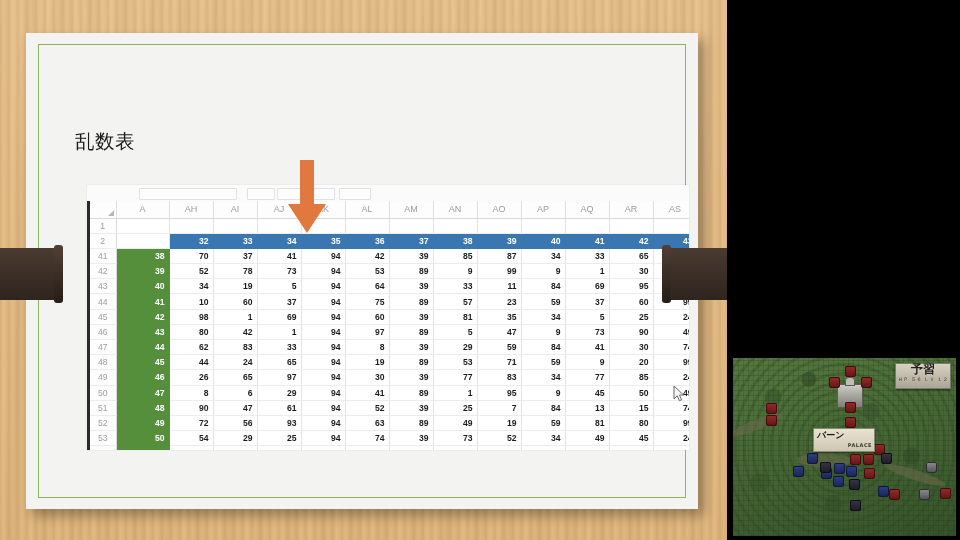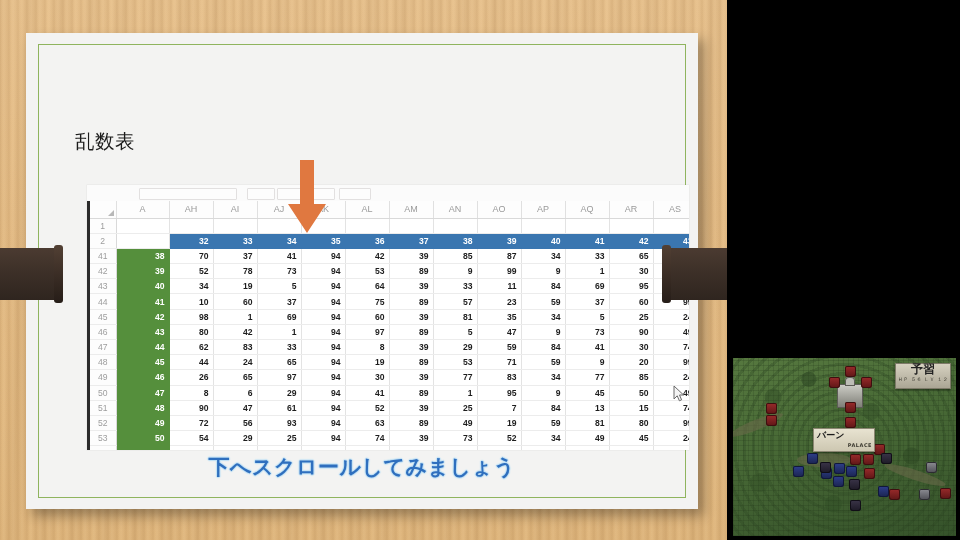--- a/index.html
+++ b/index.html
@@ -689,21 +689,20 @@
 
       <svg id="cursor" width="13" height="18" viewBox="0 0 13 18" style="position:absolute; left:586px; top:200px;">
         <path d="M1 1 L1 14 L4.2 10.8 L6.4 15.8 L8.6 14.8 L6.5 10 L10.6 10 Z" fill="#f4f4f4" stroke="#6b6b6b" stroke-width="1"></path>
       </svg>
     </div>
 
     <svg id="arrow" viewBox="0 0 40 74">
       <path d="M13 0 H27 V44 H39 L20 73 L1 44 H13 Z" fill="#e07840"></path>
     </svg>
 
-    <div id="caption">下へスクロールしてみましょう</div>
   </div>
 
   <div class="rod" id="rod-left">
     <div class="rod-cap"></div>
   </div>
   <div class="rod" id="rod-right">
     <div class="rod-cap"></div>
   </div>
 
   <div id="game">

